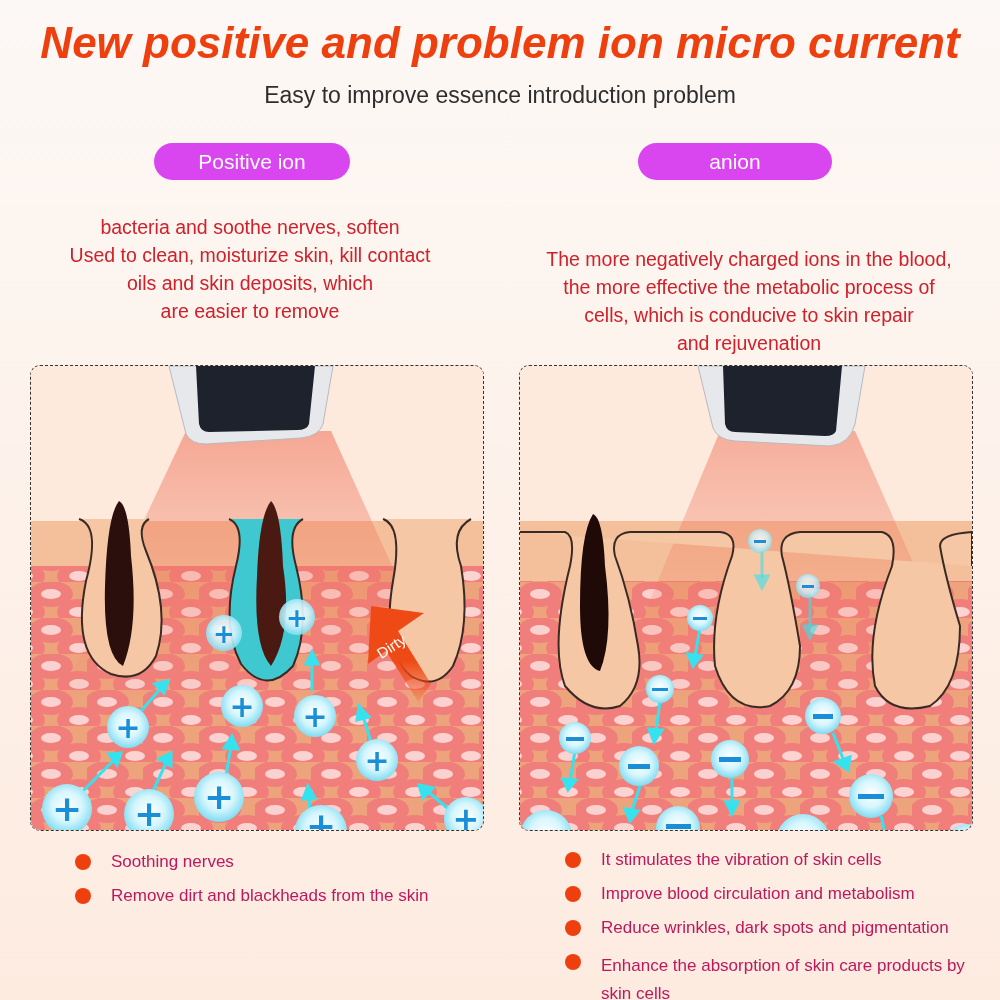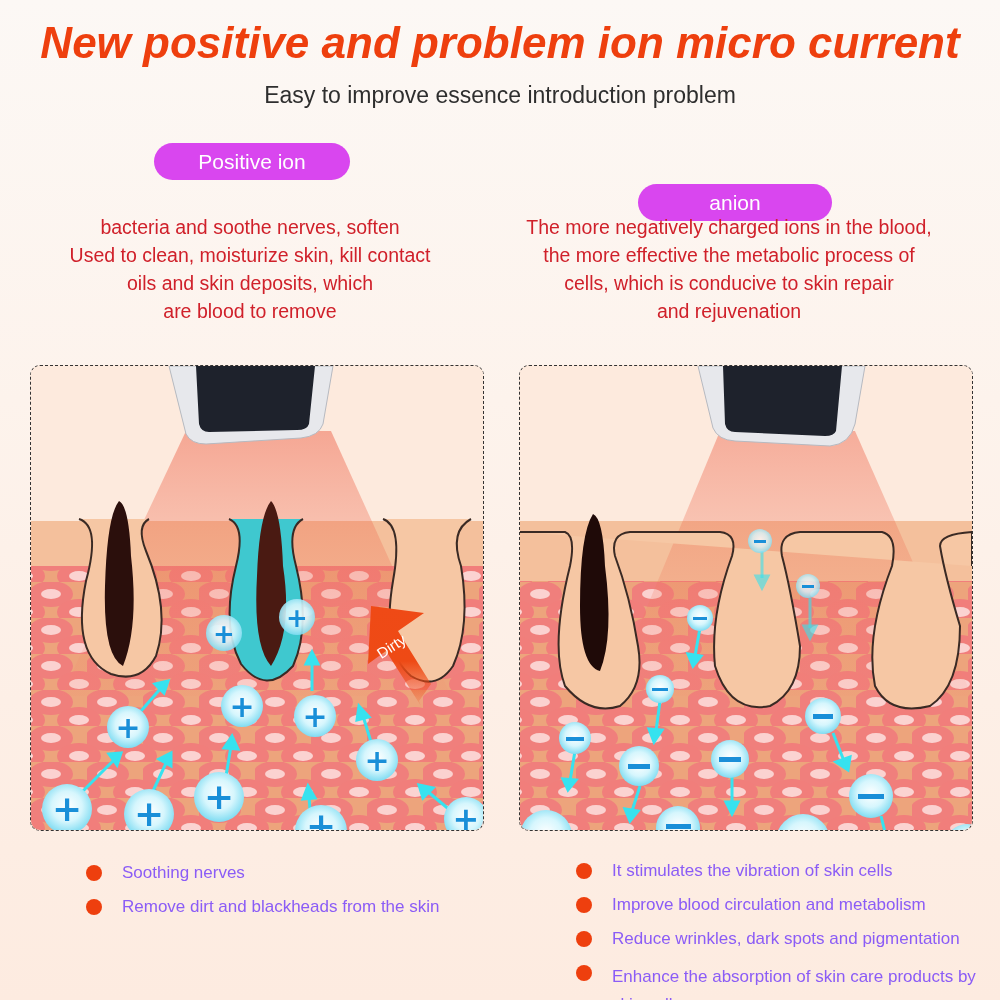--- a/index.html
+++ b/index.html
@@ -19,40 +19,40 @@
     text-align:center; font-size:23px; color:#2e2e2e;
     font-family:"Liberation Sans", sans-serif;
   }
   .pill {
     position:absolute; top:143px; height:37px; border-radius:19px;
     background:#d946ef; color:#fff; font-size:21px;
     display:flex; align-items:center; justify-content:center;
     font-family:"Liberation Sans", sans-serif;
   }
   .pill.left { left:154px; width:196px; }
-  .pill.right { left:638px; width:194px;margin-top:41px; }
+  .pill.right { left:638px; width:194px; }
   .desc {
     position:absolute; top:213px; text-align:center;
     color:#d0202a; font-size:19.5px; line-height:28px;
     font-family:"Liberation Sans", sans-serif;
   }
   .desc.left { left:20px; width:460px; }
-  .desc.right { left:484px; width:490px; }
+  .desc.right { left:504px; width:490px;margin-top:32px; }
   .desc span { display:block; }
   .panel {
     position:absolute; top:365px; width:452px; height:464px;
     border:1.2px dashed #333; border-radius:10px; overflow:hidden;
     background:#fdeadd;
   }
   .panel.left { left:30px; }
   .panel.right { left:519px; }
   .panel svg { display:block; }
   .bullets {
-    position:absolute; list-style:none; margin:17px; padding:0;
-    font-family:"Liberation Sans", sans-serif; color:#8b5cf6; font-size:17px;
+    position:absolute; list-style:none; margin:6px; padding:0;
+    font-family:"Liberation Sans", sans-serif; color:#be185d; font-size:17px;
   }
   .bullets li { position:relative; padding-left:36px; }
   .bullets .dot {
     position:absolute; left:0; top:2px; width:16px; height:16px;
     border-radius:50%; background:#ee3f0e;
   }
   .bullets.left { left:69px; top:846px; width:420px; }
   .bullets.left li { height:34px; }
   .bullets.right { left:559px; top:844px; width:420px; }
   .bullets.right li { min-height:34px; }
@@ -64,21 +64,21 @@
 <div class="title">New positive and problem ion micro current</div>
 <div class="subtitle">Easy to improve essence introduction problem</div>
 
 <div class="pill left">Positive ion</div>
 <div class="pill right">anion</div>
 
 <div class="desc left">
   <span>bacteria and soothe nerves, soften</span>
   <span>Used to clean, moisturize skin, kill contact</span>
   <span>oils and skin deposits, which</span>
-  <span>are blood to remove</span>
+  <span>are easier to remove</span>
 </div>
 <div class="desc right">
   <span>The more negatively charged ions in the blood,</span>
   <span>the more effective the metabolic process of</span>
   <span>cells, which is conducive to skin repair</span>
   <span>and rejuvenation</span>
 </div>
 
 <div class="panel left">
   <svg width="452" height="464" viewBox="0 0 452 464">

